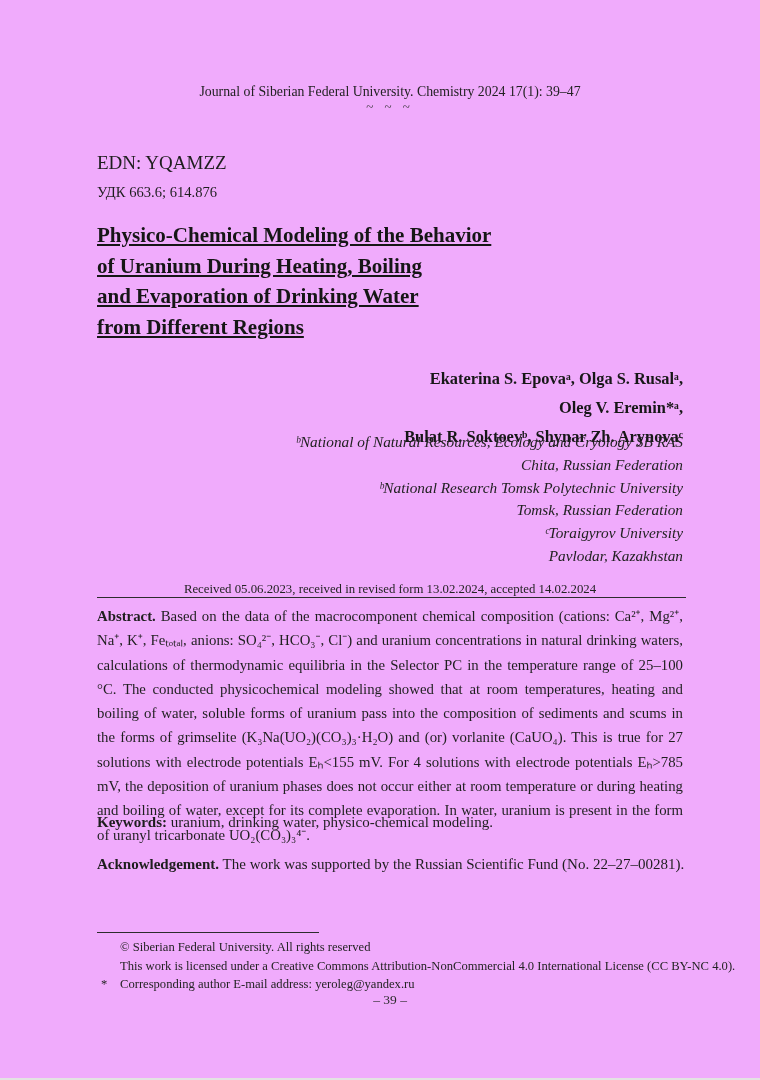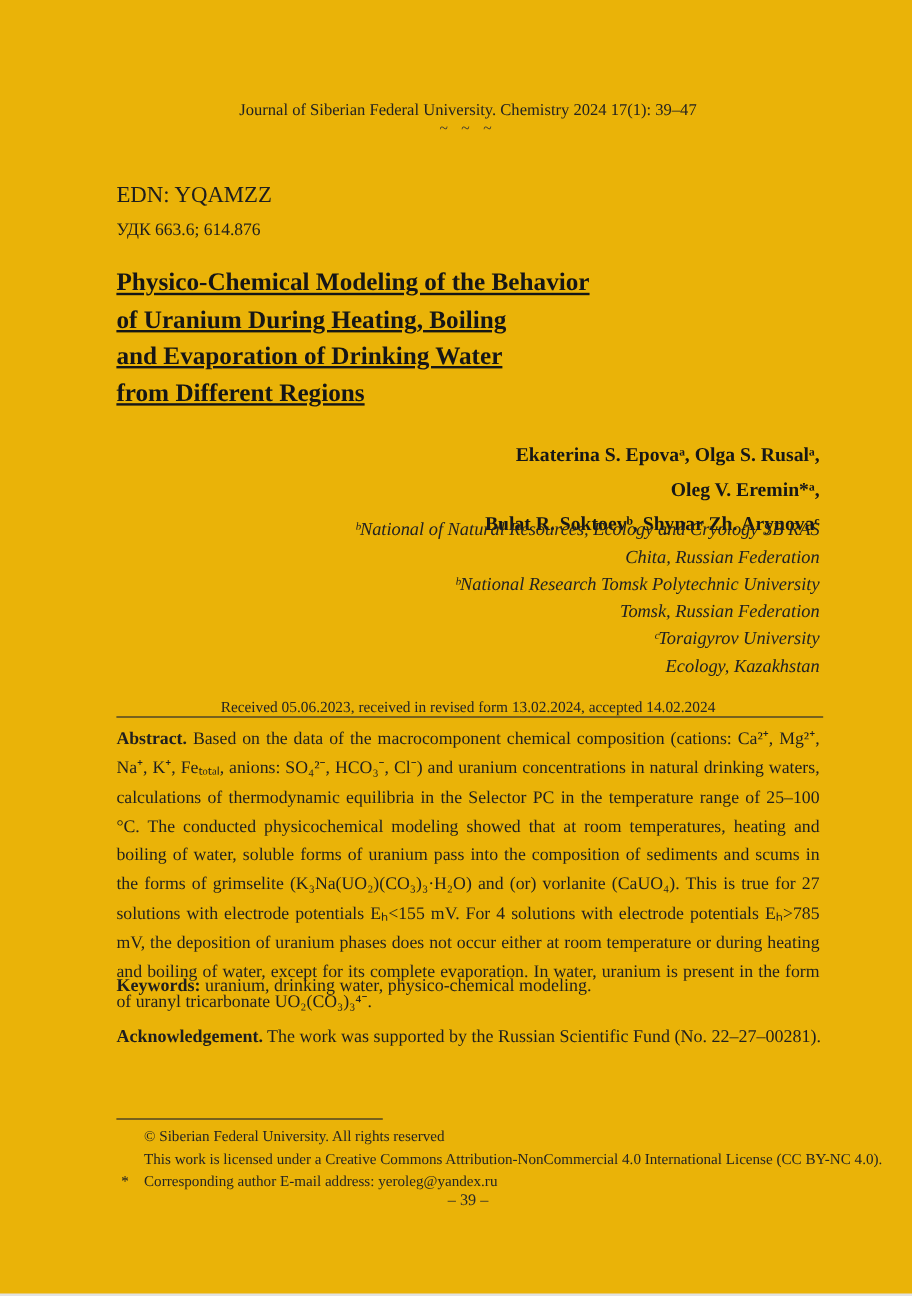--- a/index.html
+++ b/index.html
@@ -4,21 +4,21 @@
 <style>
   html, body {
     margin: 0;
     padding: 0;
     background: #ffffff;
   }
   .page {
     position: relative;
     width: 760px;
     height: 1080px;
-    background: #eab308;
+    background: #f0abfc;
     font-family: "Liberation Serif", serif;
     color: #1e1e1e;
     overflow: hidden;
     box-shadow: inset 0 -2px 0 #e3e3e3;
   }
   .abs { position: absolute; }
   .content-col { left: 97px; width: 586px; }
 
   .journal-header {
     top: 84px;
@@ -162,21 +162,21 @@
     <div class="a-line">Oleg V. Eremin*ᵃ,</div>
     <div class="a-line">Bulat R. Soktoevᵇ, Shynar Zh. Arynovaᶜ</div>
   </div>
 
   <div class="abs content-col affiliations-block">
     <div class="af-line">ᵇNational of Natural Resources, Ecology and Cryology SB RAS</div>
     <div class="af-line">Chita, Russian Federation</div>
     <div class="af-line">ᵇNational Research Tomsk Polytechnic University</div>
     <div class="af-line">Tomsk, Russian Federation</div>
     <div class="af-line">ᶜToraigyrov University</div>
-    <div class="af-line">Ecology, Kazakhstan</div>
+    <div class="af-line">Pavlodar, Kazakhstan</div>
   </div>
 
   <div class="abs content-col received-line">Received 05.06.2023, received in revised form 13.02.2024, accepted 14.02.2024</div>
 
   <div class="abs abstract-rule"></div>
 
   <p class="abs content-col abstract-paragraph">
     <span class="lead-bold">Abstract.</span><span> Based on the data of the macrocomponent chemical composition (cations: Ca²⁺, Mg²⁺, Na⁺, K⁺, Feₜₒₜₐₗ, anions: SO₄²⁻, HCO₃⁻, Cl⁻) and uranium concentrations in natural drinking waters, calculations of thermodynamic equilibria in the Selector PC in the temperature range of 25–100 °C. The conducted physicochemical modeling showed that at room temperatures, heating and boiling of water, soluble forms of uranium pass into the composition of sediments and scums in the forms of grimselite (K₃Na(UO₂)(CO₃)₃·H₂O) and (or) vorlanite (CaUO₄). This is true for 27 solutions with electrode potentials Eₕ&lt;155 mV. For 4 solutions with electrode potentials Eₕ&gt;785 mV, the deposition of uranium phases does not occur either at room temperature or during heating and boiling of water, except for its complete evaporation. In water, uranium is present in the form of uranyl tricarbonate UO₂(CO₃)₃⁴⁻.</span>
   </p>
 

